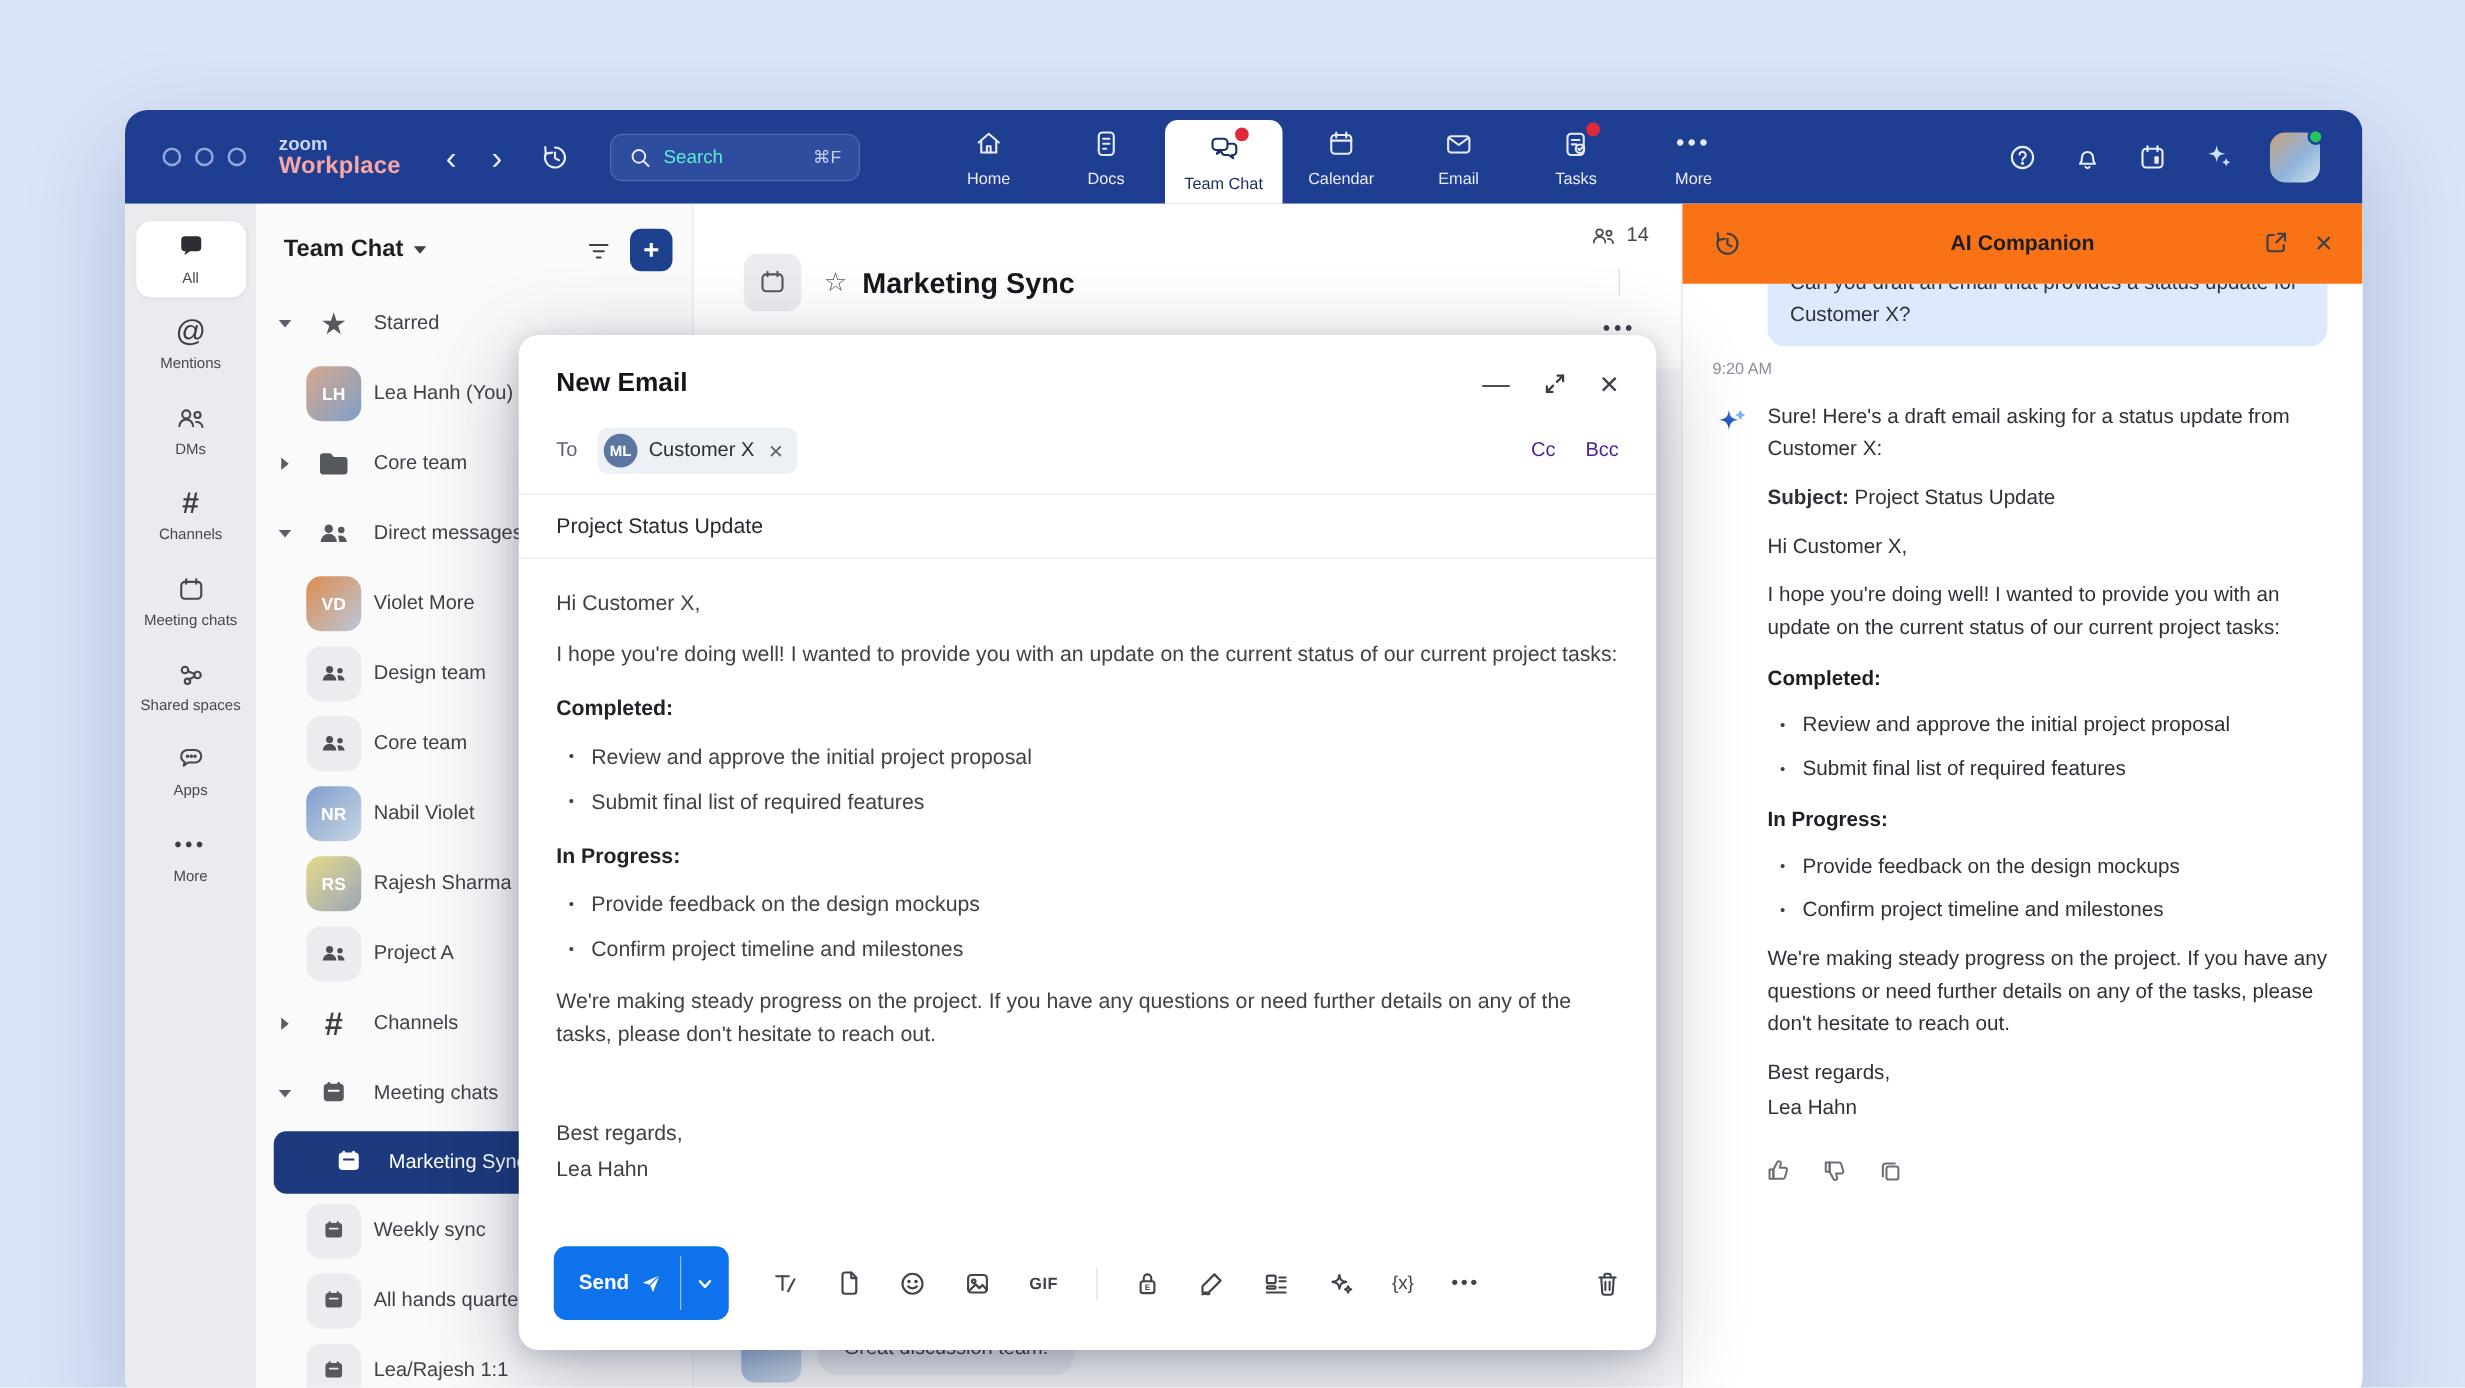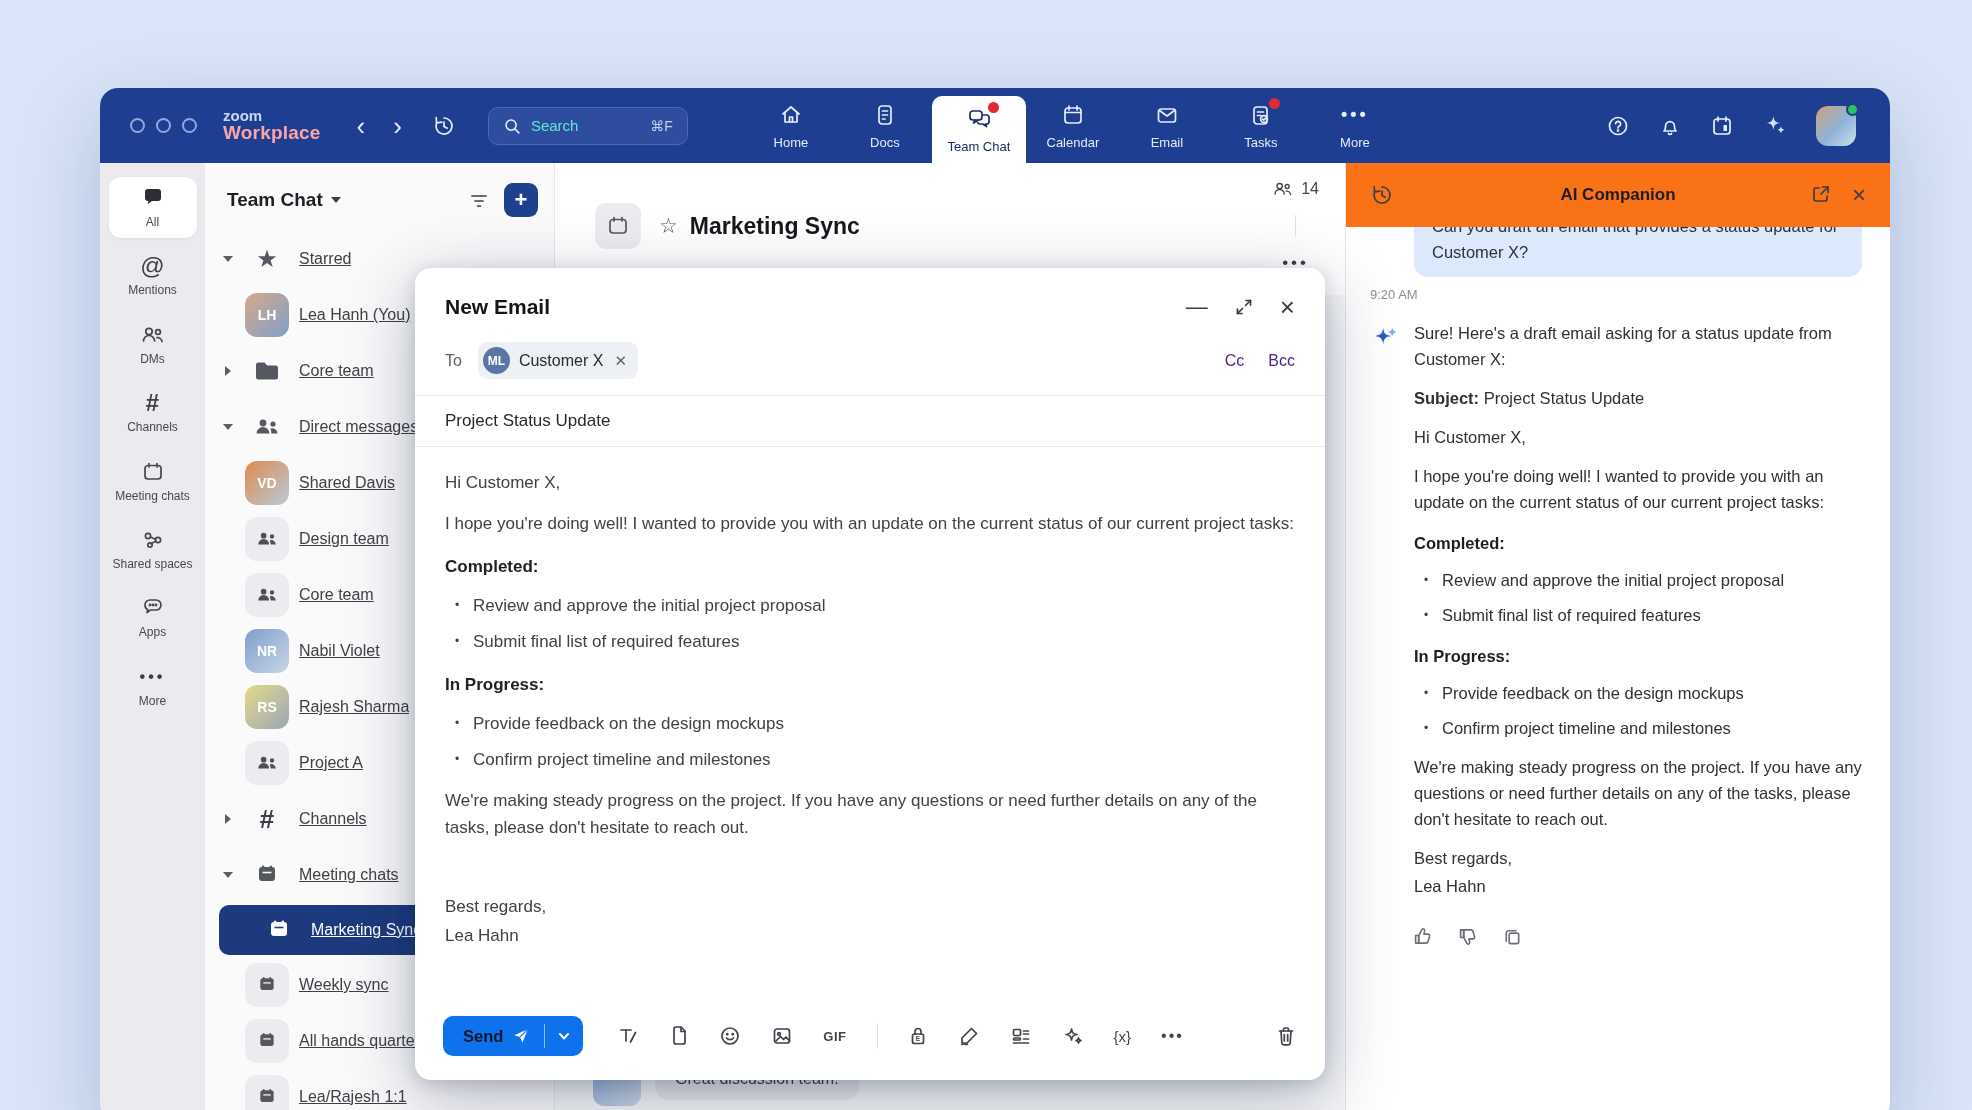--- a/index.html
+++ b/index.html
@@ -62,21 +62,21 @@
   .s-item .chev { width:14px; display:flex; justify-content:center; }
   .chev.down i { border-left:5px solid transparent; border-right:5px solid transparent; border-top:6px solid #5b5e66; display:block; }
   .chev.right i { border-top:5px solid transparent; border-bottom:5px solid transparent; border-left:6px solid #5b5e66; display:block; }
   .s-ic { width:44px; height:44px; border-radius:12px; display:flex; align-items:center; justify-content:center; color:#55585f; flex:0 0 44px; }
   .s-ic.tile { background:#ececf0; }
   .s-av { width:44px; height:44px; border-radius:12px; flex:0 0 44px; display:flex; align-items:center; justify-content:center; font-size:14px; font-weight:bold; color:#fff; }
   .av-lh { background:linear-gradient(135deg,#d7a98c,#7f9fc9); }
   .av-vd { background:linear-gradient(135deg,#e08b4e,#b8c9da); }
   .av-nr { background:linear-gradient(135deg,#7f9ecb,#c9d6e6); }
   .av-rs { background:linear-gradient(135deg,#e5d98a,#9aa7b8); }
-  .s-label { white-space:nowrap; overflow:hidden;text-decoration:underline; }
+  .s-label { white-space:nowrap; overflow:hidden; }
   .s-item.sel { background:#1c3a7d; color:#ffffff; border-radius:10px; margin:2px 0 2px 14px; height:50px; padding-left:14px; }
   .s-item.sel .s-ic { color:#ffffff; }
   .star-glyph { font-size:24px; color:#55585f; }
 
   
   .main { flex:1; background:#ffffff; position:relative; min-width:0; }
   .m-header { display:flex; align-items:center; gap:12px; padding:16px 26px 10px 40px; }
   .m-tile { width:46px; height:46px; border-radius:11px; background:#ececf0; display:flex; align-items:center; justify-content:center; color:#55585f; }
   .m-star { font-size:21px; color:#55585f; margin-left:6px; }
   .m-title { font-size:23px; font-weight:bold; color:#17181d; }
@@ -125,21 +125,21 @@
   .chip-name { font-size:16px; color:#2a2c31; }
   .chip-x { font-size:15px; color:#5f636b; margin-left:2px; }
   .ccbcc { margin-left:auto; display:flex; gap:24px; font-size:16px; color:#4c1d95; }
   .mo-subject { padding:15px 30px; font-size:17px; color:#26282e; border-bottom:1px solid #e9e9ed; }
   .ebody { flex:1; overflow:hidden; padding:22px 30px 0 30px; font-size:17px; line-height:27px; color:#3f4145; }
   .ebody p { margin-bottom:14px; }
   .ebody .bh { font-weight:bold; color:#202227; margin:16px 0 12px; }
   .ebody ul { list-style:none; margin:0 0 14px 6px; }
   .ebody .regards { margin-top:52px; }
   .mo-foot { display:flex; align-items:center; padding:14px 28px 24px 28px; }
-  .sendbtn { display:flex; height:40px; border-radius:10px; overflow:hidden; background:#0e72ed; color:#0f172a; }
+  .sendbtn { display:flex; height:59px; border-radius:10px; overflow:hidden; background:#0e72ed; color:#ffffff; }
   .send-main { display:flex; align-items:center; gap:9px; padding:0 14px 0 20px; font-size:16.5px; font-weight:bold; }
   .send-sep { width:1px; background:rgba(255,255,255,.55); margin:8px 0; }
   .send-dd { width:38px; display:flex; align-items:center; justify-content:center; }
   .tools { display:flex; align-items:center; gap:30px; margin-left:34px; color:#3f434a; }
   .tool-div { width:1px; height:26px; background:#e2e2e6; }
   .gif { font-size:13px; font-weight:bold; letter-spacing:.5px; }
   .varx { font-size:15px; }
   .tool-dots { letter-spacing:2px; font-size:16px; }
   .trash { margin-left:auto; color:#3f434a; }
 </style>
@@ -408,21 +408,21 @@
                 <circle cx="20" cy="9" r="2.6"></circle>
                 <path d="M17.5 13.6 a5.4 5.4 0 0 1 7 4.9 h-6"></path>
               </g>
             </svg>
         </span>
         <span class="s-label">Direct messages</span>
       </div>
       <div class="s-item">
         <span class="chev"></span>
         <span class="s-av av-vd">VD</span>
-        <span class="s-label">Shared Davis</span>
+        <span class="s-label">Violet More</span>
       </div>
       <div class="s-item">
         <span class="chev"></span>
         <span class="s-ic tile">
           <svg width="24" height="20" viewBox="0 0 28 24">
               <g fill="#4c4f56">
                 <circle cx="10" cy="8" r="3.4"></circle>
                 <path d="M3.5 18.5 a6.5 6.5 0 0 1 13 0 Z"></path>
                 <circle cx="20" cy="9" r="2.6"></circle>
                 <path d="M17.5 13.6 a5.4 5.4 0 0 1 7 4.9 h-6"></path>

